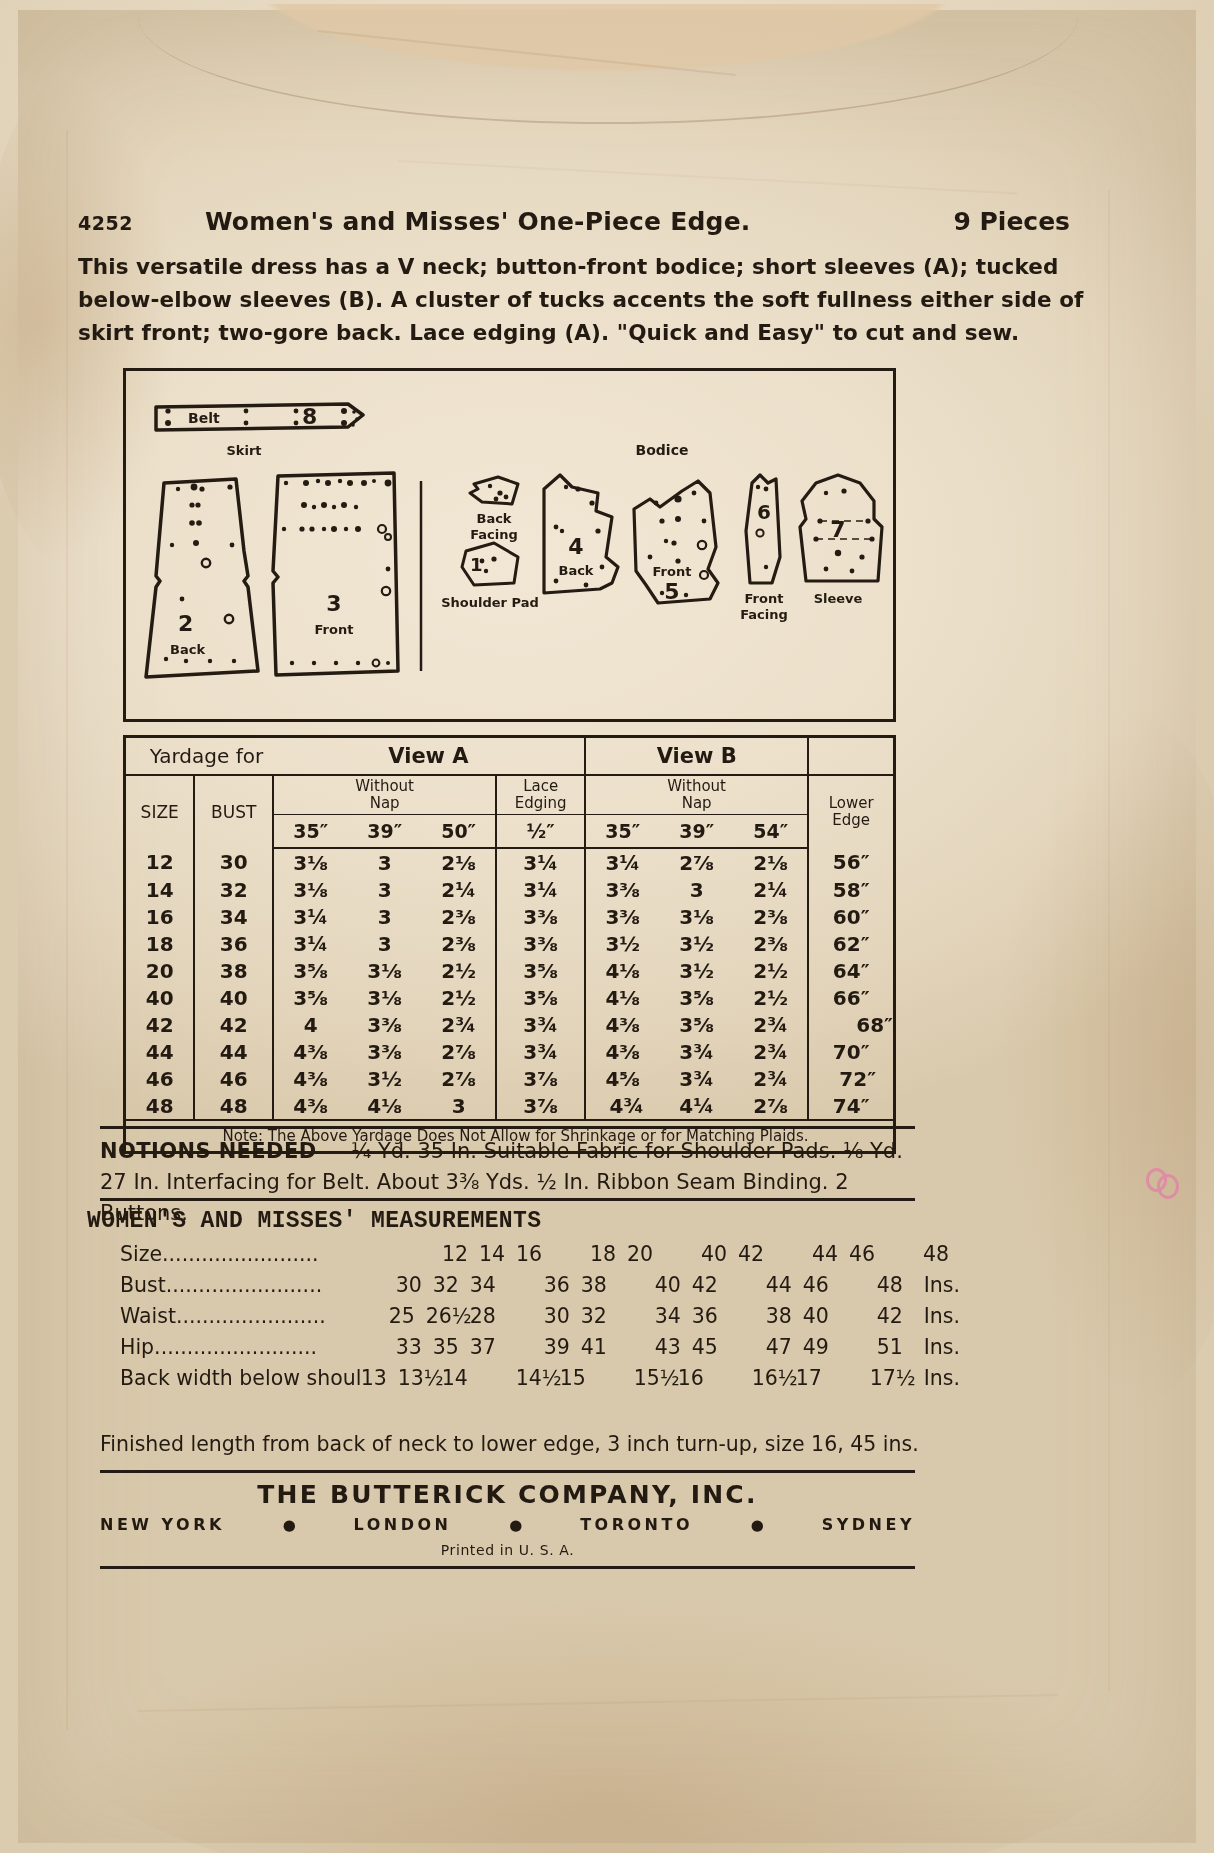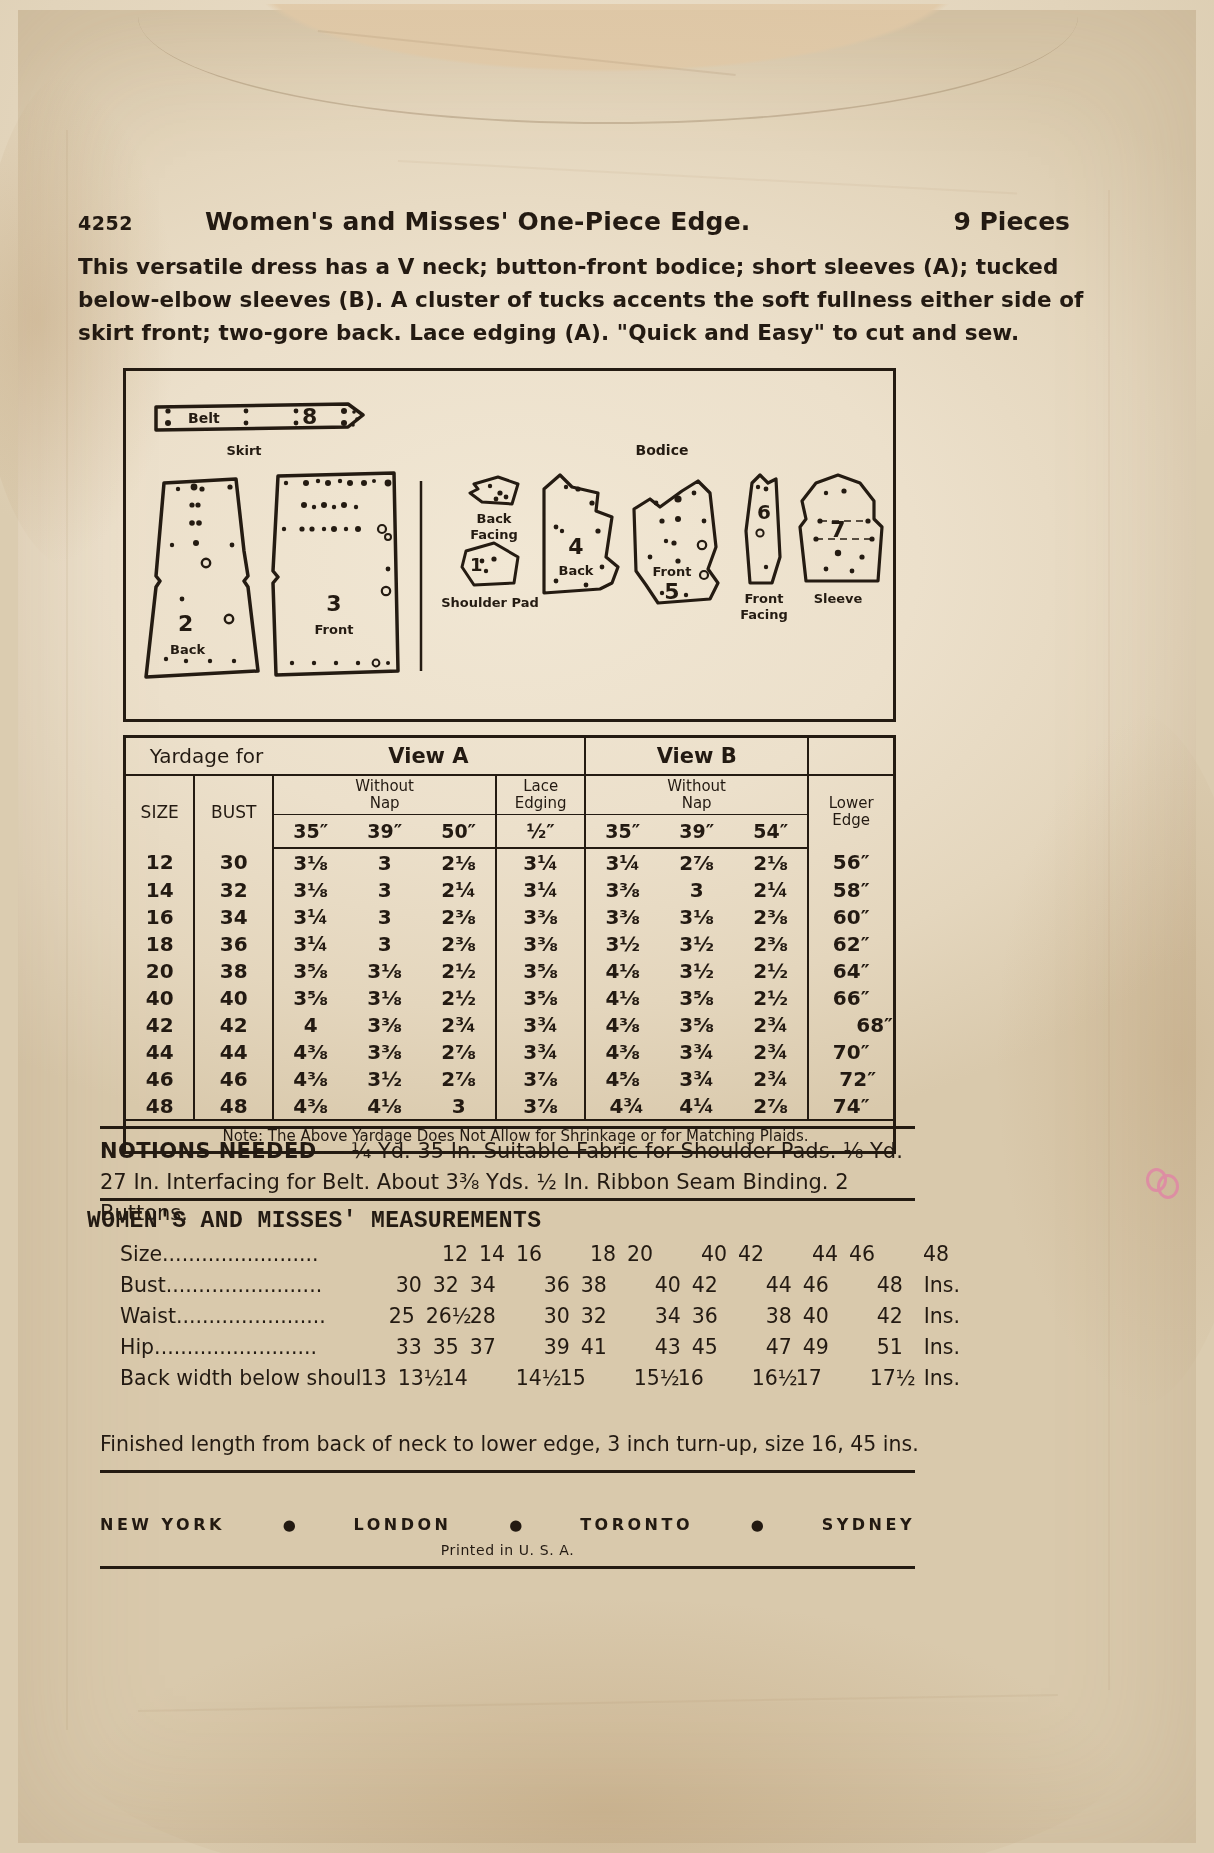--- a/index.html
+++ b/index.html
@@ -646,20 +646,21 @@
             <span>17</span>
             <span class="gp"></span>
             <span class="w2">17½</span>
           </div>
           <div class="ins">Ins.</div>
         </div>
       </div>
     <div id="measnote">Finished length from back of neck to lower edge, 3 inch turn-up, size 16, 45 ins.</div>
 
     <div id="rule3"></div>
+    <div id="co">THE BUTTERICK COMPANY, INC.</div>
     <div id="cities">
         <span>NEW YORK</span>
         <span class="dot">●</span>
         <span>LONDON</span>
         <span class="dot">●</span>
         <span>TORONTO</span>
         <span class="dot">●</span>
         <span>SYDNEY</span>
       </div>
     <div id="printed">Printed in U. S. A.</div>

